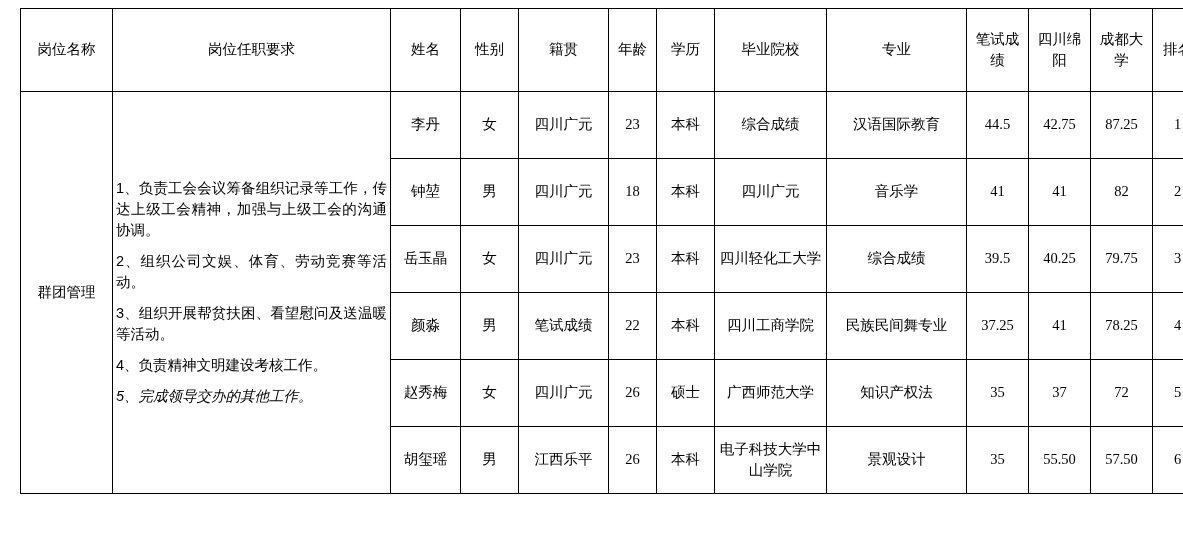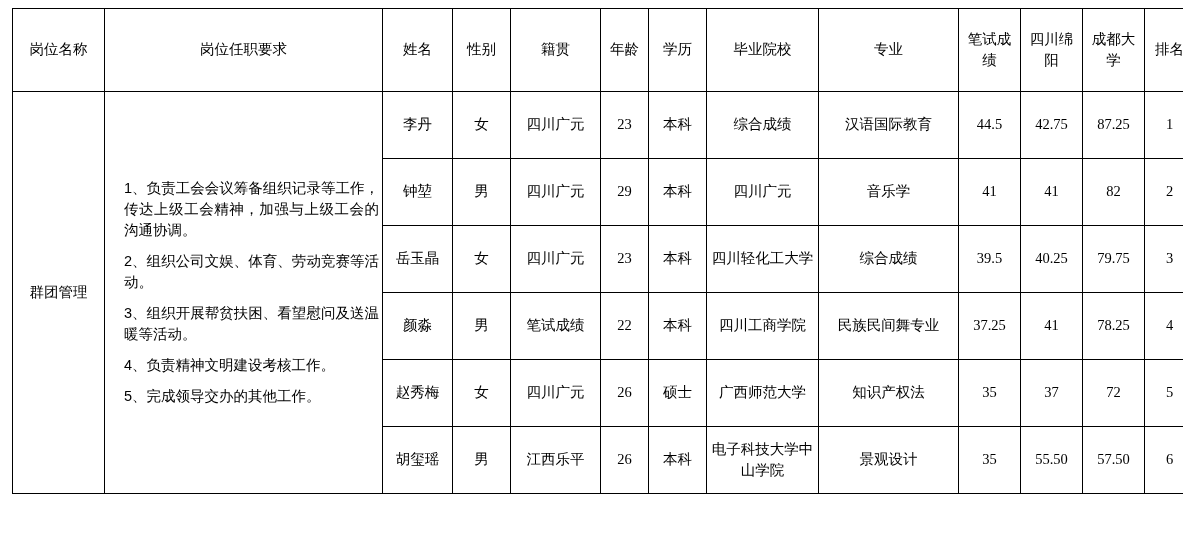--- a/index.html
+++ b/index.html
@@ -11,21 +11,21 @@
     width: 1183px;
     height: 539px;
     font-family: "Liberation Sans", sans-serif;
     color: #000000;
   }
   .sheet {
     position: relative;
     width: 1183px;
     height: 539px;
     box-sizing: border-box;
-    padding: 8px 6px 6px 12px;
+    padding: 8px 6px 6px 20px;
   }
   table.grid {
     border-collapse: collapse;
     table-layout: fixed;
     width: 1170px;
     margin: 0 auto;
   }
   table.grid td, table.grid th {
     border: 1px solid #000000;
     font-weight: normal;
@@ -59,26 +59,27 @@
     font-size: 15px;
   }
   td.req-cell {
     vertical-align: top;
     text-align: left;
     padding: 10px 8px 8px 8px;
     font-size: 14.5px;
     line-height: 2.05;
   }
   td.req-cell p {
-    margin: 0 0 10px 16px;
+    margin: 0 0 10px 0;
     text-align: justify;
     text-justify: inter-ideograph;
   }
   td.req-cell p:last-child {
     margin-bottom: 0;
+    font-style: italic;
   }
   .num {
     font-family: Liberation Serif, serif;
   }
   .row-tall td { height: 62px; }
 </style>
 </head>
 <body>
 
 <div class="sheet">
@@ -134,21 +135,21 @@
         <td>汉语国际教育</td>
         <td class="num">44.5</td>
         <td class="num">42.75</td>
         <td class="num">87.25</td>
         <td class="num">1</td>
       </tr>
       <tr class="row-tall">
         <td>钟堃</td>
         <td>男</td>
         <td>四川广元</td>
-        <td class="num">29</td>
+        <td class="num">18</td>
         <td>本科</td>
         <td>四川广元</td>
         <td>音乐学</td>
         <td class="num">41</td>
         <td class="num">41</td>
         <td class="num">82</td>
         <td class="num">2</td>
       </tr>
       <tr class="row-tall">
         <td>岳玉晶</td>

